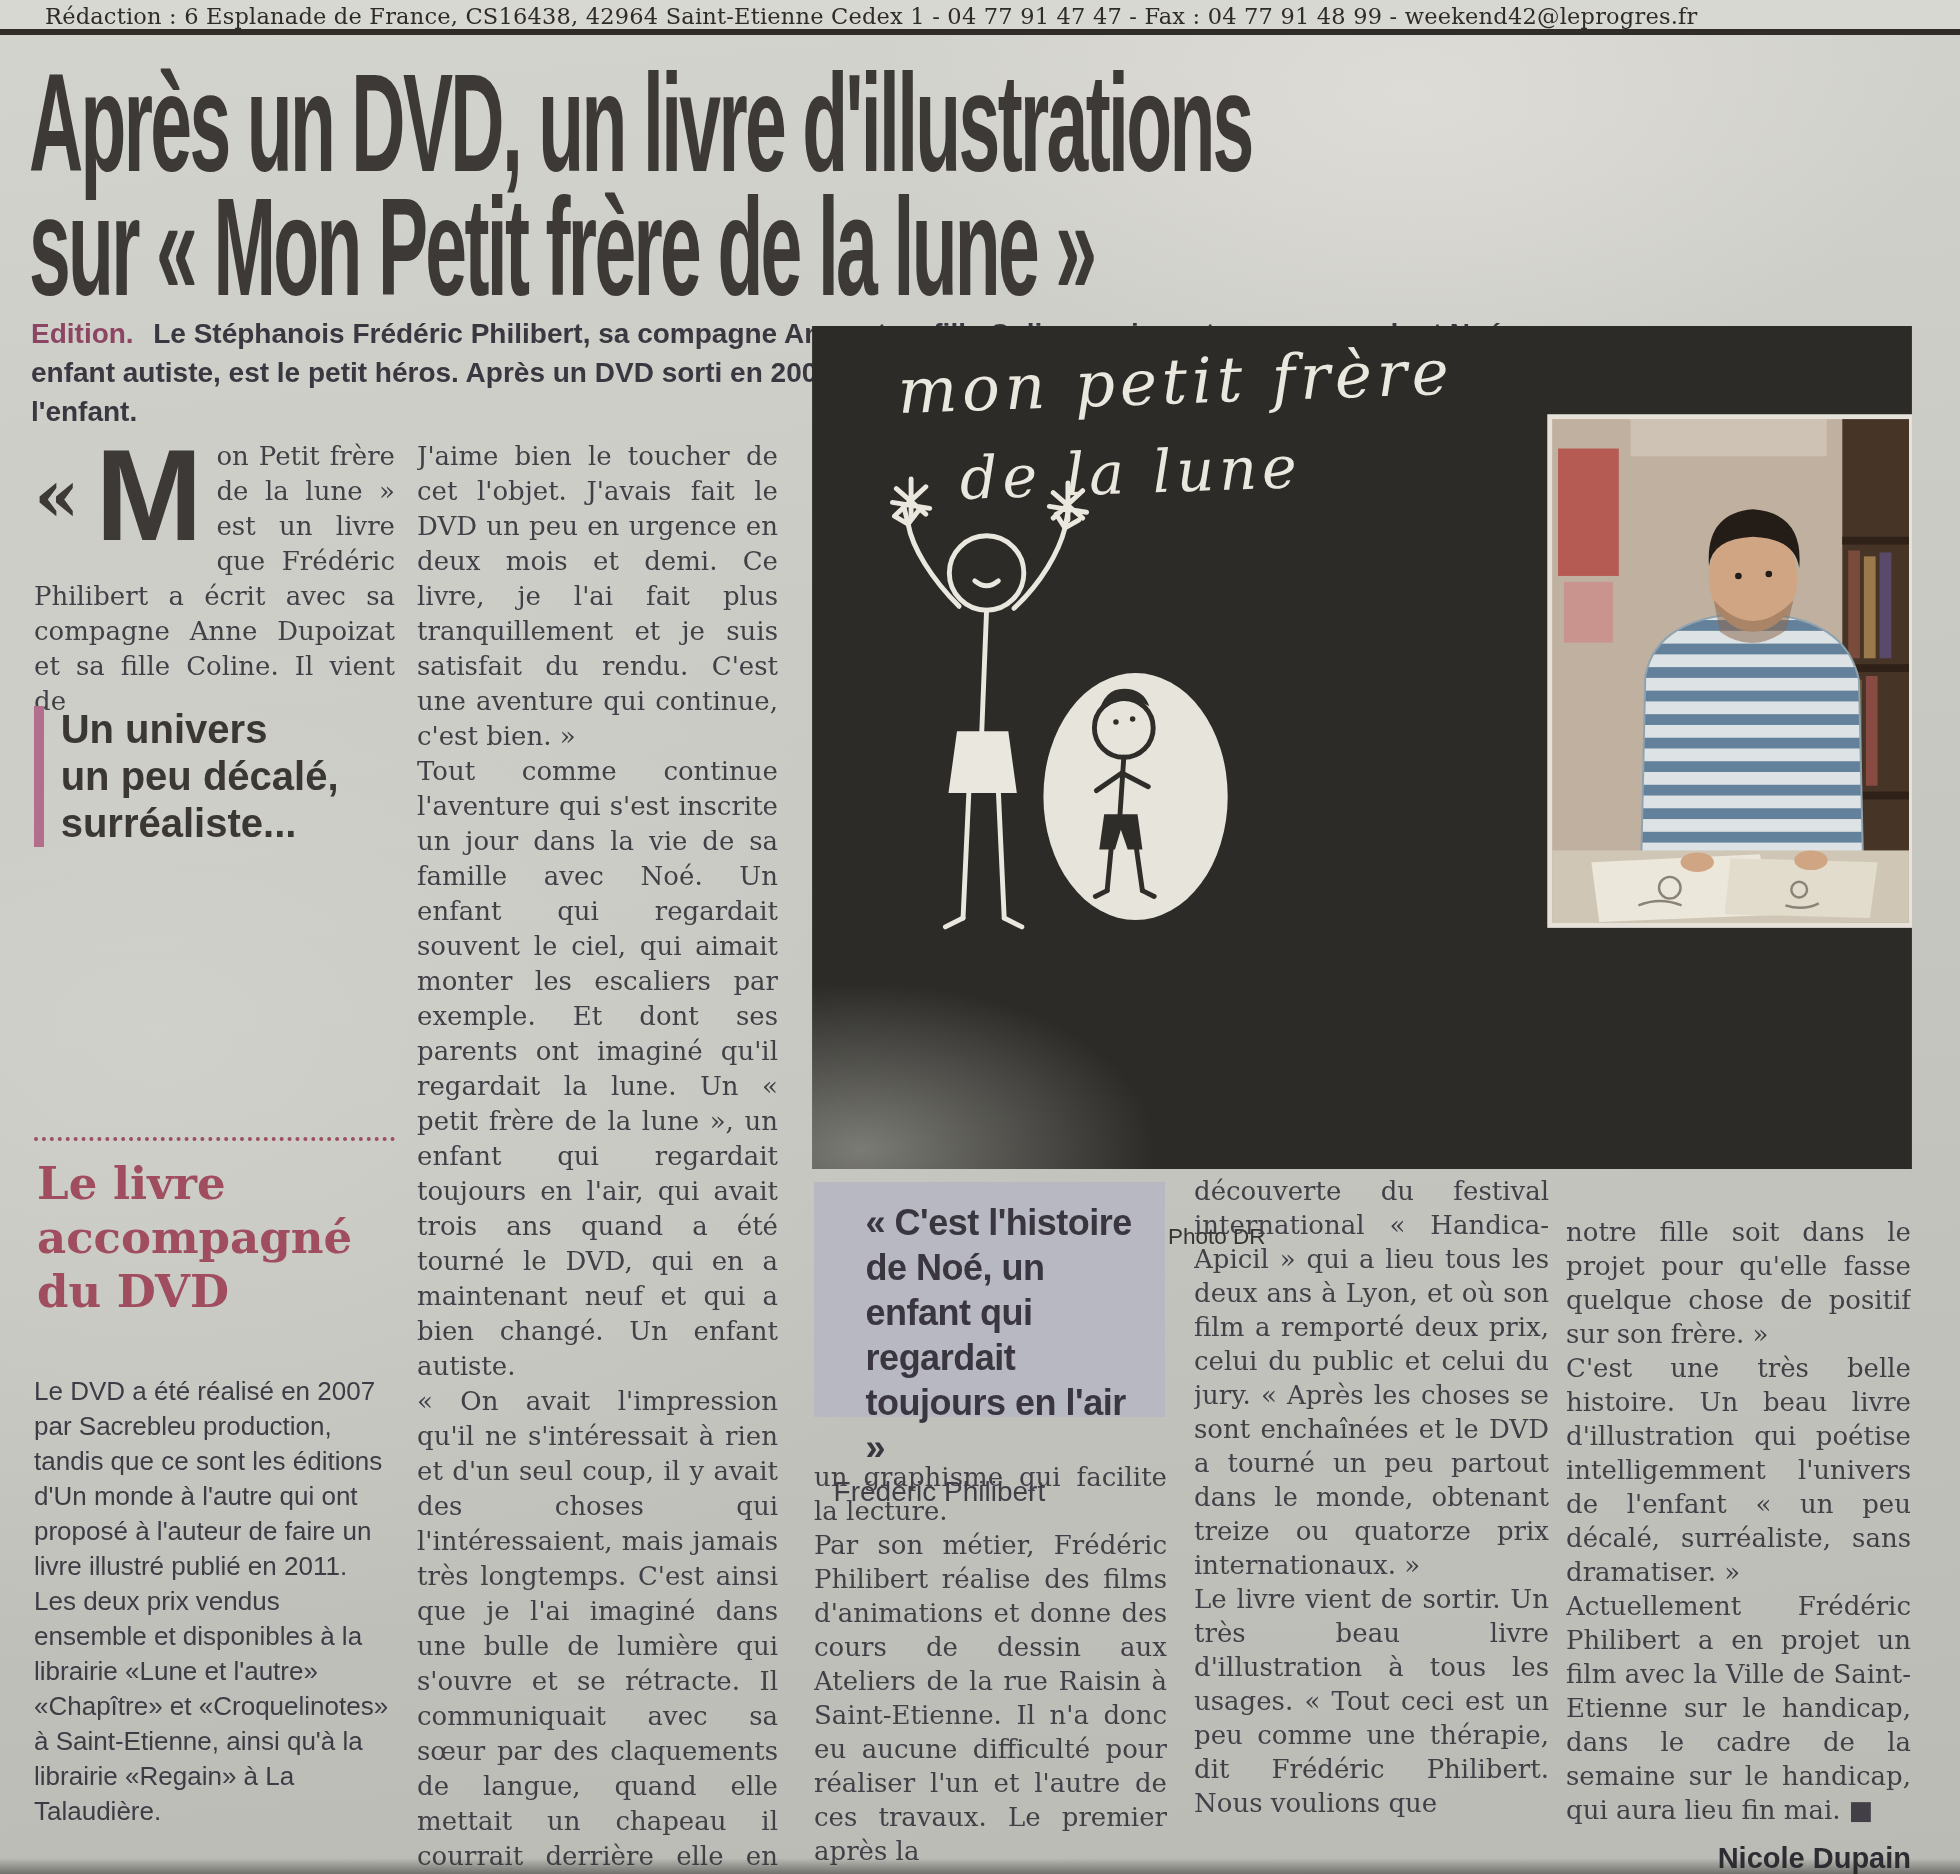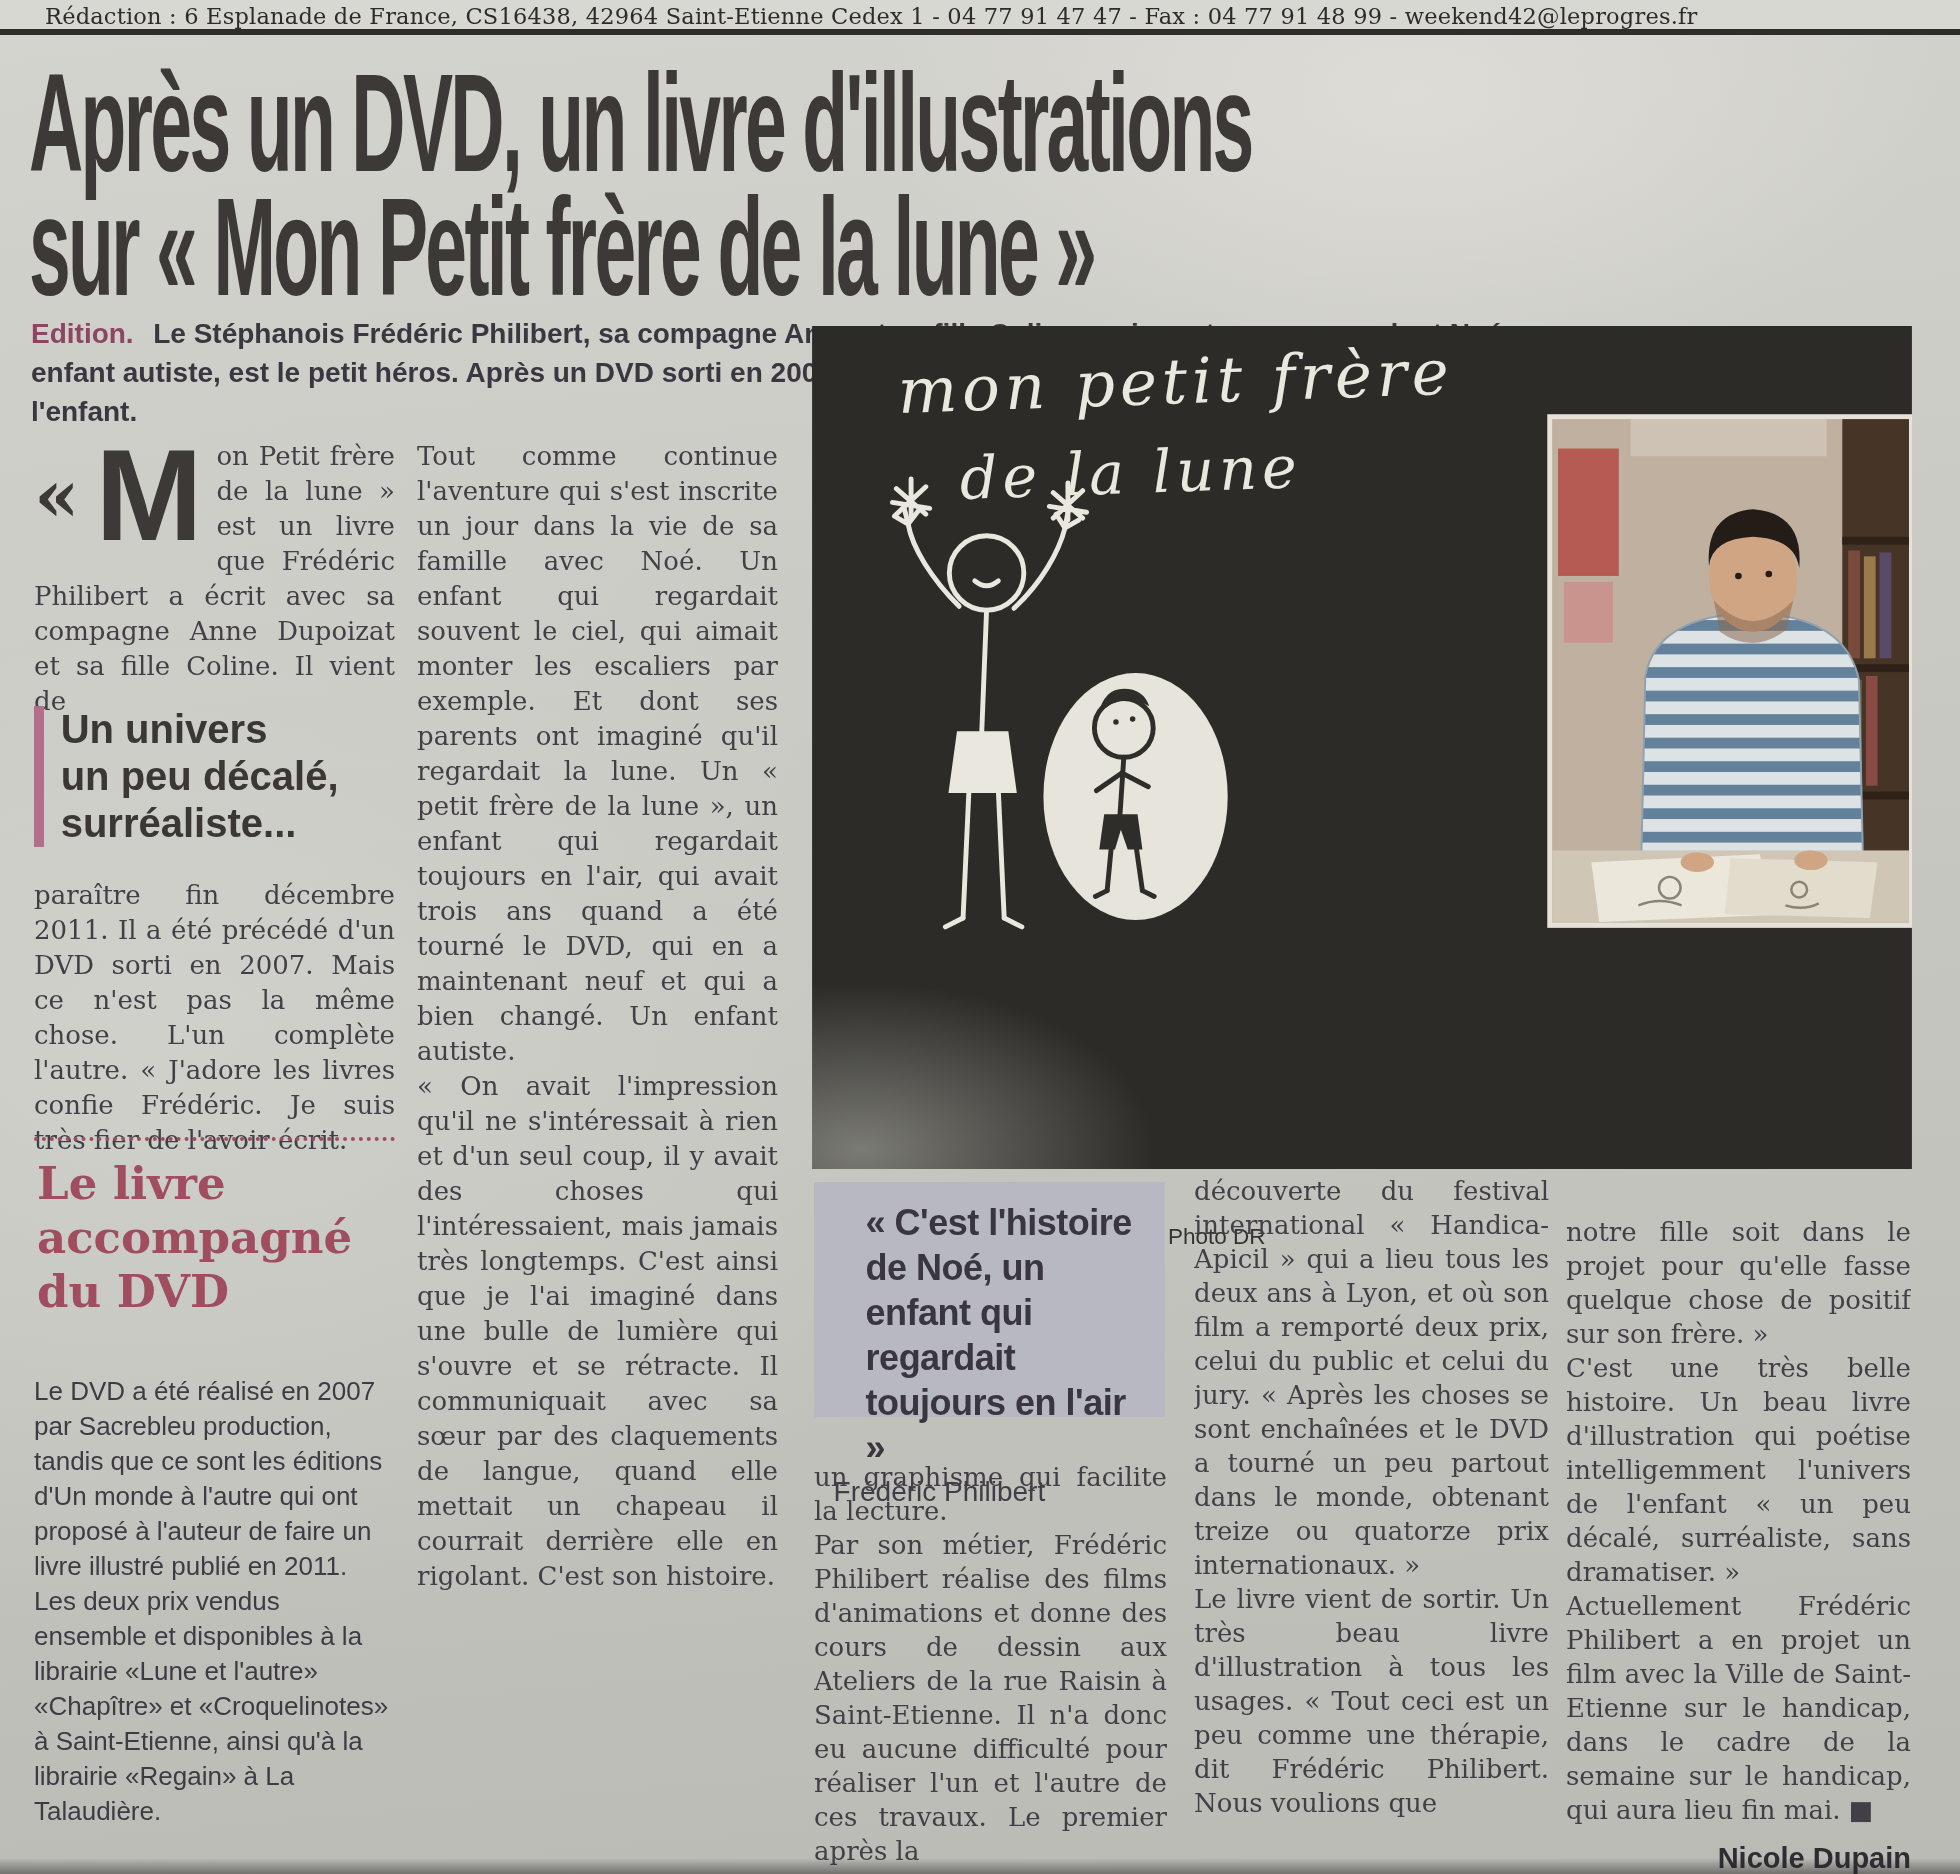--- a/index.html
+++ b/index.html
@@ -96,36 +96,34 @@
   <div id="c1-para1" class="bodytext">
     <span class="quote-mark">«</span>
     <span class="dropcap">M</span>
     <span>on Petit frère de la lune » est un livre que Frédéric Philibert a écrit avec sa compagne Anne Dupoizat et sa fille Coline. Il vient de</span>
   </div>
 
   <div id="c1-subhead">Un univers
 un peu décalé,
 surréaliste...</div>
 
-  <div id="c1-para2" class="bodytext">
-    <p>paraître fin décembre 2011. Il a été précédé d'un DVD sorti en 2007. Mais ce n'est pas la même chose. L'un complète l'autre. « J'adore les livres confie Frédéric. Je suis très fier de l'avoir écrit.</p>
-  </div>
 
   <div id="c1-dots"></div>
 
   <div id="c1-boxtitle">Le livre
 accompagné
 du DVD</div>
 
   <div id="c1-boxbody" class="sans-body">
     <p>Le DVD a été réalisé en 2007 par Sacrebleu production, tandis que ce sont les éditions d'Un monde à l'autre qui ont proposé à l'auteur de faire un livre illustré publié en 2011.</p>
     <p>Les deux prix vendus ensemble et disponibles à la librairie «Lune et l'autre» «Chapître» et «Croquelinotes» à Saint-Etienne, ainsi qu'à la librairie «Regain» à La Talaudière.</p>
   </div>
 
   <div id="col2" class="bodytext">
+    <p>J'aime bien le toucher de cet l'objet. J'avais fait le DVD un peu en urgence en deux mois et demi. Ce livre, je l'ai fait plus tranquillement et je suis satisfait du rendu. C'est une aventure qui continue, c'est bien. »</p>
     <p>Tout comme continue l'aventure qui s'est inscrite un jour dans la vie de sa famille avec Noé. Un enfant qui regardait souvent le ciel, qui aimait monter les escaliers par exemple. Et dont ses parents ont imaginé qu'il regardait la lune. Un « petit frère de la lune », un enfant qui regardait toujours en l'air, qui avait trois ans quand a été tourné le DVD, qui en a maintenant neuf et qui a bien changé. Un enfant autiste.</p>
     <p>« On avait l'impression qu'il ne s'intéressait à rien et d'un seul coup, il y avait des choses qui l'intéressaient, mais jamais très longtemps. C'est ainsi que je l'ai imaginé dans une bulle de lumière qui s'ouvre et se rétracte. Il communiquait avec sa sœur par des claquements de langue, quand elle mettait un chapeau il courrait derrière elle en rigolant. C'est son histoire.</p>
 
   </div>
 
   <div class="photo">
     <svg width="1100" height="843" viewBox="0 0 1122 860">
       <defs>
         <pattern id="stripes" width="12" height="24" patternUnits="userSpaceOnUse">
           <rect x="0" y="0" width="12" height="24" fill="#dde2e4"></rect>

